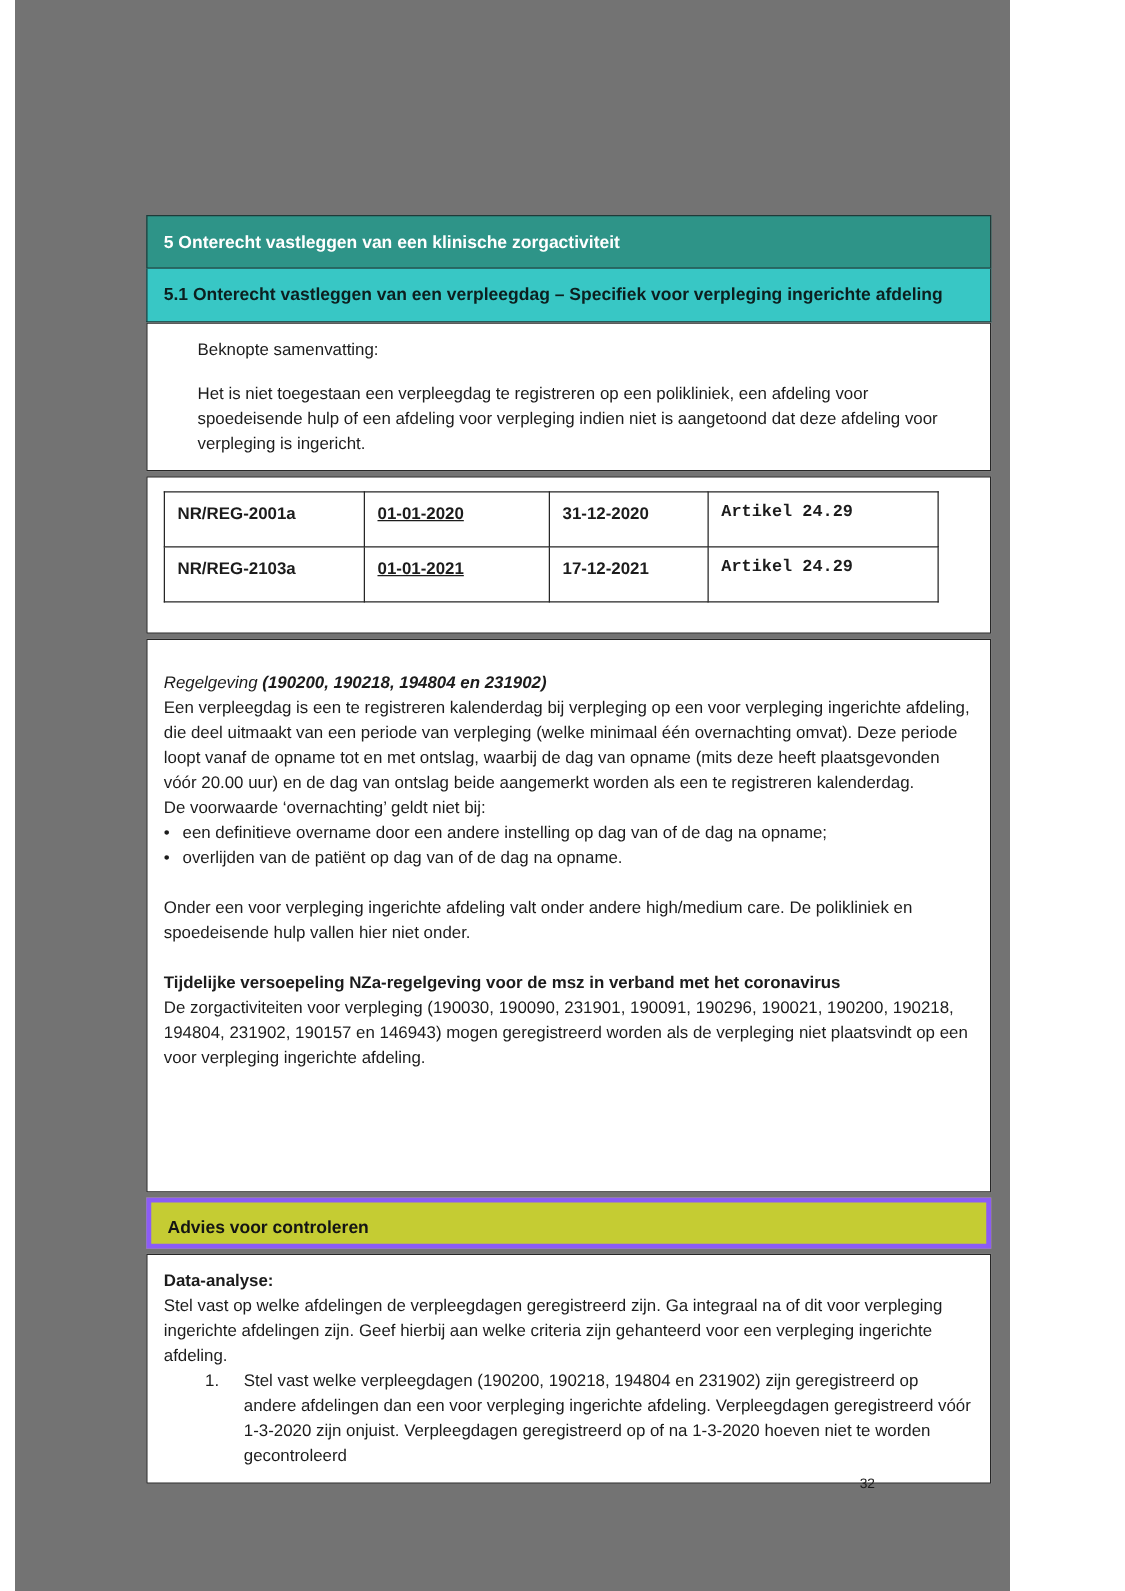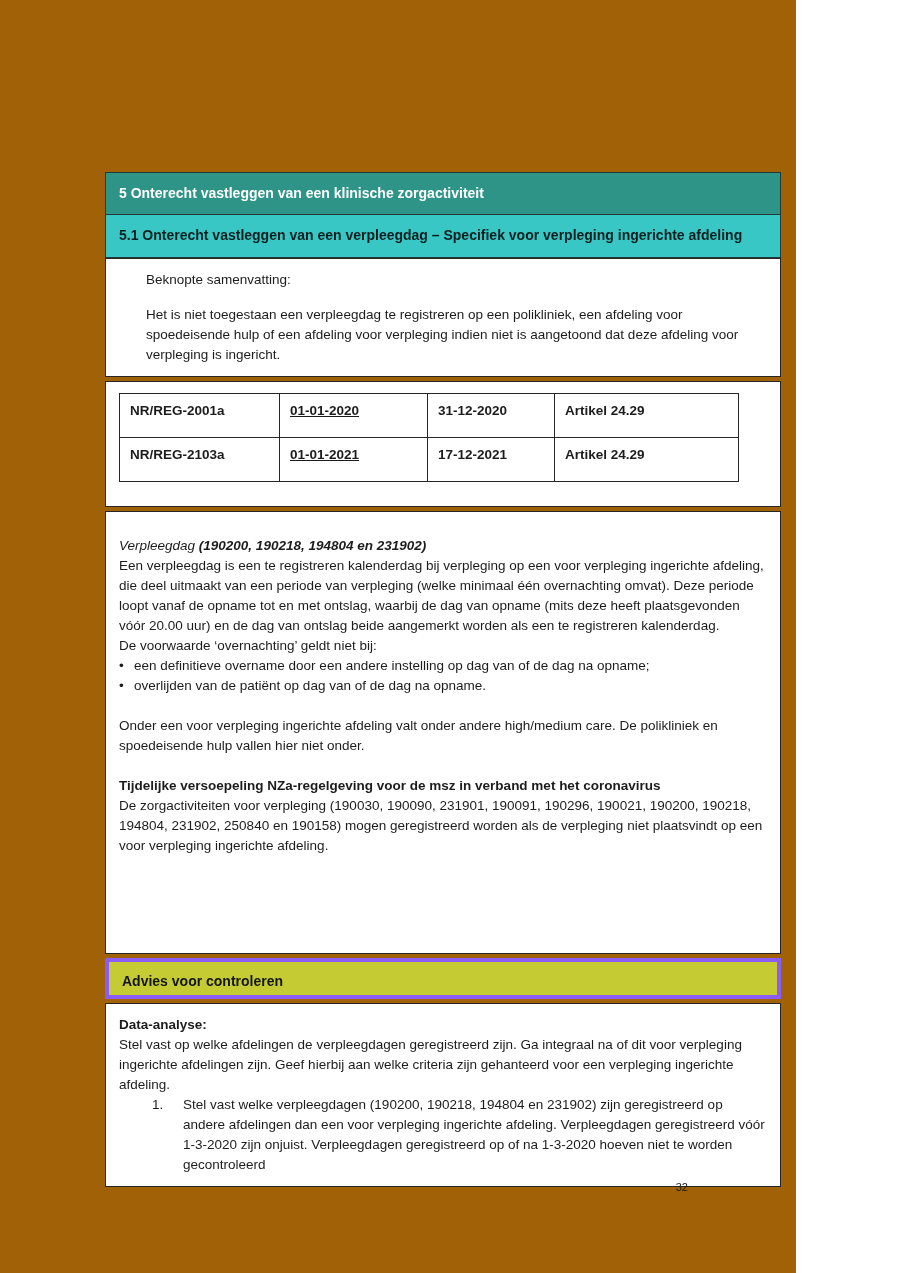--- a/index.html
+++ b/index.html
@@ -1,24 +1,25 @@
 <!DOCTYPE html>
 <html><head>
 <meta charset="utf-8">
 <style>
   * { margin: 0; padding: 0; box-sizing: border-box; }
   html, body { background: #ffffff; }
   .page {
     position: relative;
     width: 796px;
     height: 1273px;
-    background: #a16207;
+    background: #737373;
     font-family: "Liberation Sans", sans-serif;
     color: #1c1c1c;
     overflow: hidden;
+    margin-left: 12px;
   }
   .content {
     position: absolute;
     left: 105px;
     top: 172px;
     width: 676px;
   }
   .bar {
     border: 1px solid #1f3a38;
     font-weight: bold;
@@ -57,21 +58,21 @@
     border: 1px solid #262626;
     font-weight: bold;
     font-size: 13.5px;
     padding: 7px 0 16px 10px;
     vertical-align: top;
     height: 42px;
   }
   .col1 { width: 160px; }
   .col2 { width: 148px; text-decoration: underline; }
   .col3 { width: 127px; }
-  .col4 { width: 184px; }
+  .col4 { width: 184px; font-family: Liberation Mono, monospace; }
   .box-details { min-height: 443px; padding-top: 24px; }
   .box-details p { margin: 0; }
   .head-italic { font-style: italic; }
   .head-italic .codes { font-weight: bold; }
   .blank-line { height: 20px; }
   .bullet-row { display: flex; }
   .bullet-glyph { width: 15px; flex: 0 0 15px; }
   .bold-head { font-weight: bold; }
   .bar-advice {
     border: 4px solid #8b5cf6;
@@ -127,36 +128,36 @@
             <td class="col1">NR/REG-2103a</td>
             <td class="col2">01-01-2021</td>
             <td class="col3">17-12-2021</td>
             <td class="col4">Artikel 24.29</td>
           </tr>
         </tbody>
       </table>
     </div>
 
     <div class="box box-details">
-      <p class="head-italic"><span>Verpleegdag</span><span class="codes"> (190200, 190218, 194804 en 231902)</span></p>
+      <p class="head-italic"><span>Regelgeving</span><span class="codes"> (190200, 190218, 194804 en 231902)</span></p>
       <p>Een verpleegdag is een te registreren kalenderdag bij verpleging op een voor verpleging ingerichte afdeling, die deel uitmaakt van een periode van verpleging (welke minimaal één overnachting omvat). Deze periode loopt vanaf de opname tot en met ontslag, waarbij de dag van opname (mits deze heeft plaatsgevonden vóór 20.00 uur) en de dag van ontslag beide aangemerkt worden als een te registreren kalenderdag.</p>
       <p>De voorwaarde ‘overnachting’ geldt niet bij:</p>
       <div class="bullet-row">
         <span class="bullet-glyph">•</span>
         <span>een definitieve overname door een andere instelling op dag van of de dag na opname;</span>
       </div>
       <div class="bullet-row">
         <span class="bullet-glyph">•</span>
         <span>overlijden van de patiënt op dag van of de dag na opname.</span>
       </div>
       <div class="blank-line"></div>
       <p>Onder een voor verpleging ingerichte afdeling valt onder andere high/medium care. De polikliniek en spoedeisende hulp vallen hier niet onder.</p>
       <div class="blank-line"></div>
       <p class="bold-head">Tijdelijke versoepeling NZa-regelgeving voor de msz in verband met het coronavirus</p>
-      <p>De zorgactiviteiten voor verpleging (190030, 190090, 231901, 190091, 190296, 190021, 190200, 190218, 194804, 231902, 250840 en 190158) mogen geregistreerd worden als de verpleging niet plaatsvindt op een voor verpleging ingerichte afdeling.</p>
+      <p>De zorgactiviteiten voor verpleging (190030, 190090, 231901, 190091, 190296, 190021, 190200, 190218, 194804, 231902, 190157 en 146943) mogen geregistreerd worden als de verpleging niet plaatsvindt op een voor verpleging ingerichte afdeling.</p>
     </div>
 
     <div class="bar-advice">
       <span>Advies voor controleren</span>
     </div>
 
     <div class="box box-analysis">
       <p class="label-bold">Data-analyse:</p>
       <p>Stel vast op welke afdelingen de verpleegdagen geregistreerd zijn. Ga integraal na of dit voor verpleging ingerichte afdelingen zijn. Geef hierbij aan welke criteria zijn gehanteerd voor een verpleging ingerichte afdeling.</p>
       <div class="num-item">

